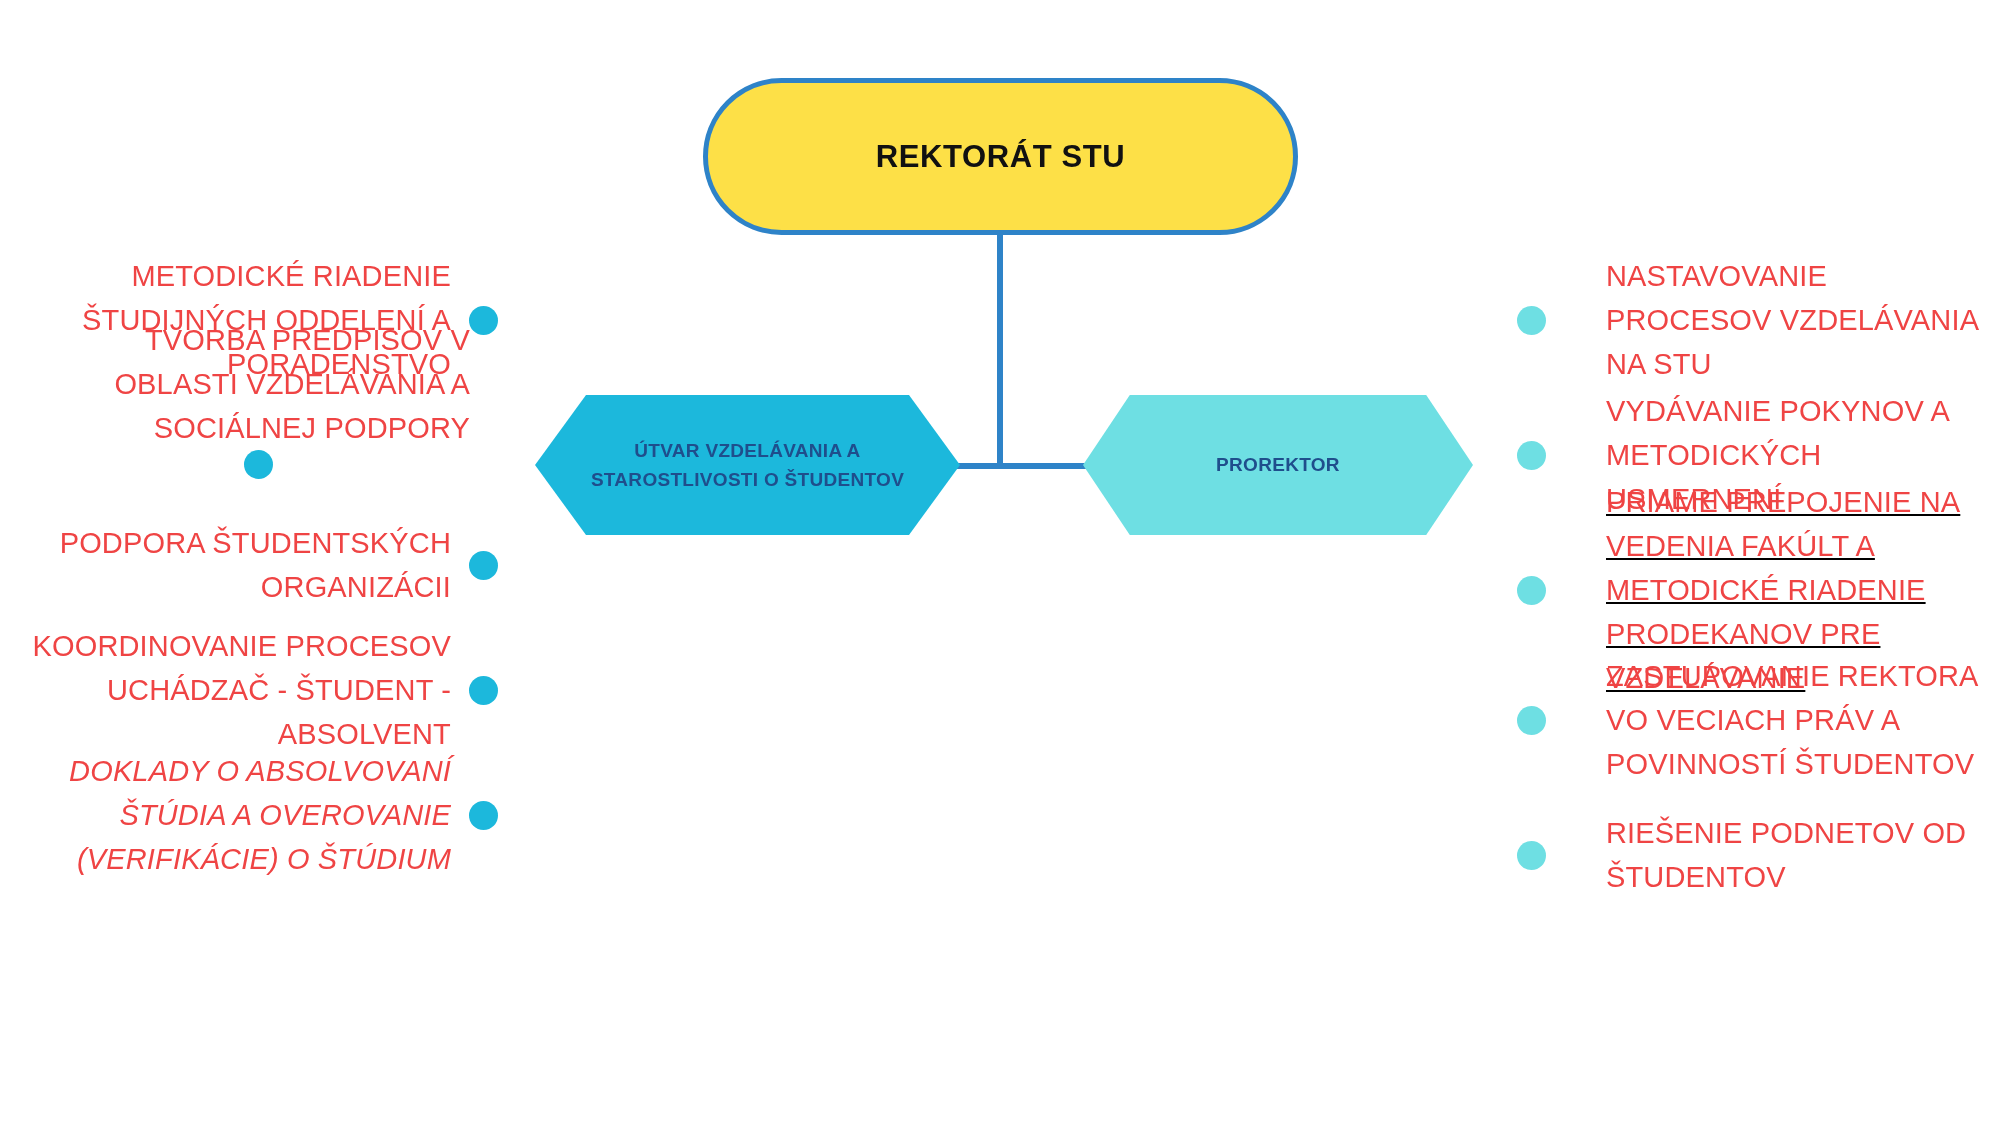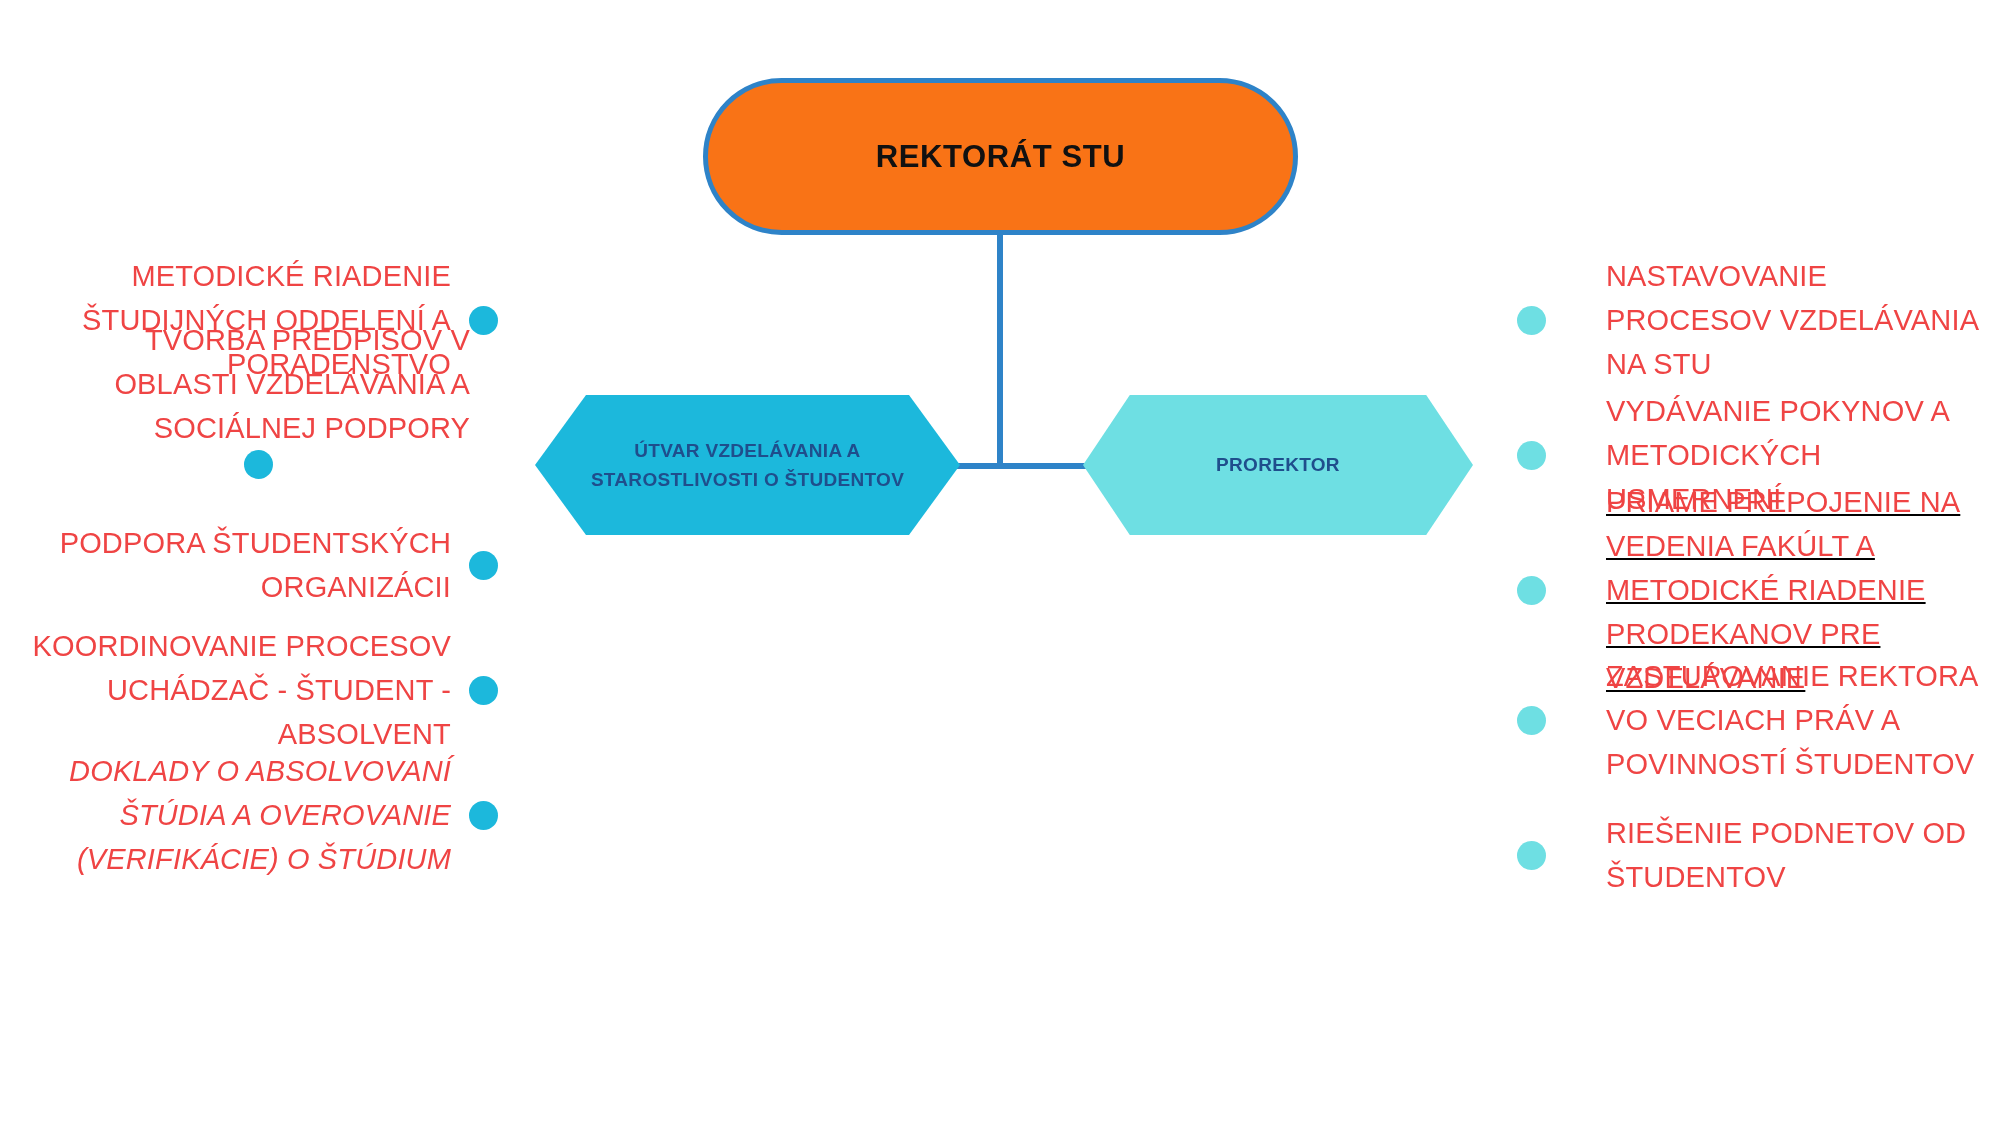--- a/index.html
+++ b/index.html
@@ -22,21 +22,21 @@
   
   .title-pill {
     position: absolute;
     left: 703px;
     top: 78px;
     width: 595px;
     height: 157px;
     box-sizing: border-box;
     border: 5px solid #2E83C8;
     border-radius: 80px;
-    background: #f97316;
+    background: #fde047;
     display: flex;
     align-items: center;
     justify-content: center;
   }
   .title-pill-label {
     font-size: 31px;
     font-weight: bold;
     color: #111111;
     letter-spacing: 0.6px;
     text-align: center;

